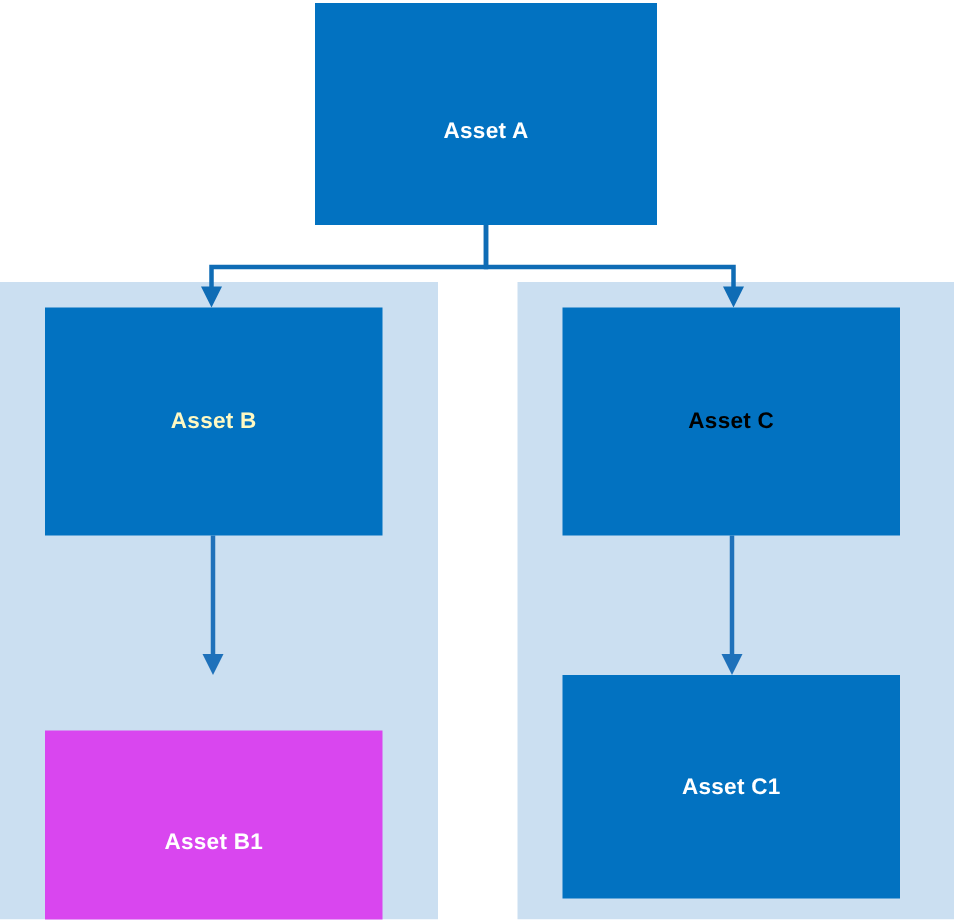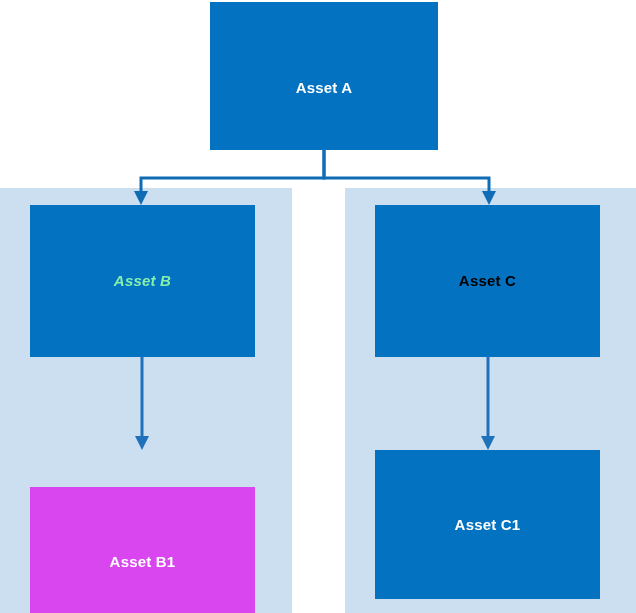--- a/index.html
+++ b/index.html
@@ -79,21 +79,21 @@
       <path d="M488,357 L488,437" stroke="#1f71ba" stroke-width="3" fill="none"></path>
       <polygon points="481,436 495,436 488,450" fill="#1f71ba"></polygon>
     </g>
   </svg>
 
   <div class="node" id="asset-a" style="left: 210px; top: 2px; width: 228px; height: 148px; background: rgb(2, 114, 193);">
     <span class="node-label" style="color: rgb(255, 255, 255); margin-top: 24px;">Asset A</span>
   </div>
 
   <div class="node" id="asset-b" style="left: 30px; top: 205px; width: 225px; height: 152px; background: rgb(2, 114, 193);">
-    <span class="node-label" style="color: #86efac; font-style: italic;">Asset B</span>
+    <span class="node-label" style="color: #fef9c3;">Asset B</span>
   </div>
 
   <div class="node" id="asset-c" style="left: 375px; top: 205px; width: 225px; height: 152px; background: rgb(2, 114, 193);">
     <span class="node-label" style="color: #000000;">Asset C</span>
   </div>
 
   <div class="node" id="asset-b1" style="left: 30px; top: 450px; width: 225px; height: 149px; background: #d946ef; margin-top: 37px;">
     <span class="node-label" style="color: rgb(255, 255, 255);">Asset B1</span>
   </div>
 

